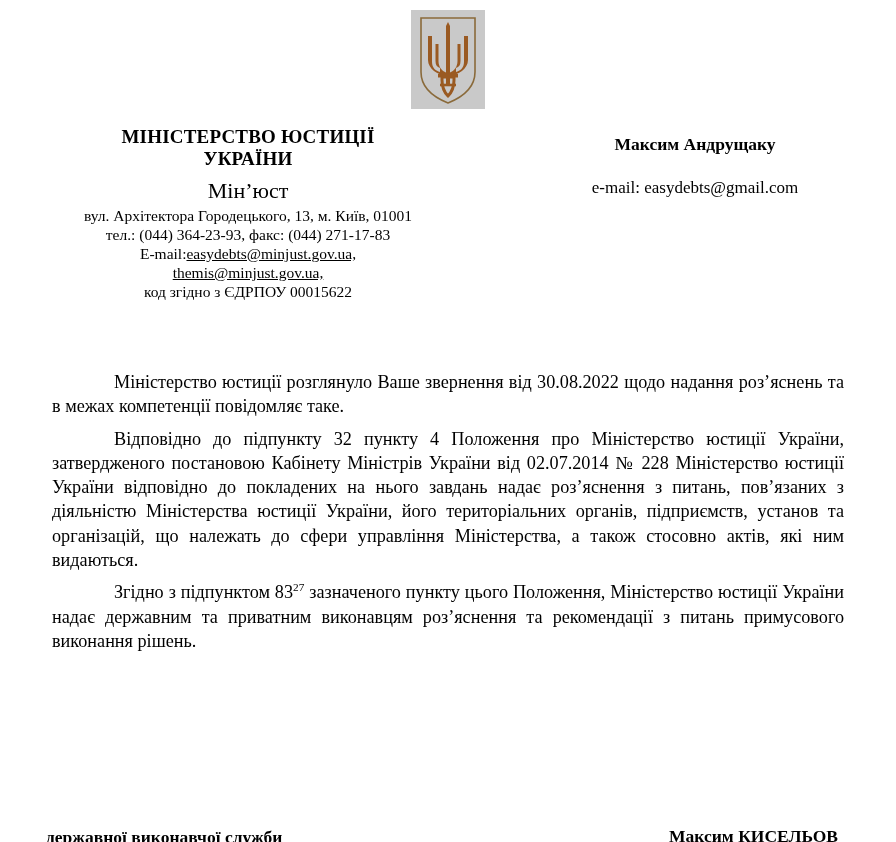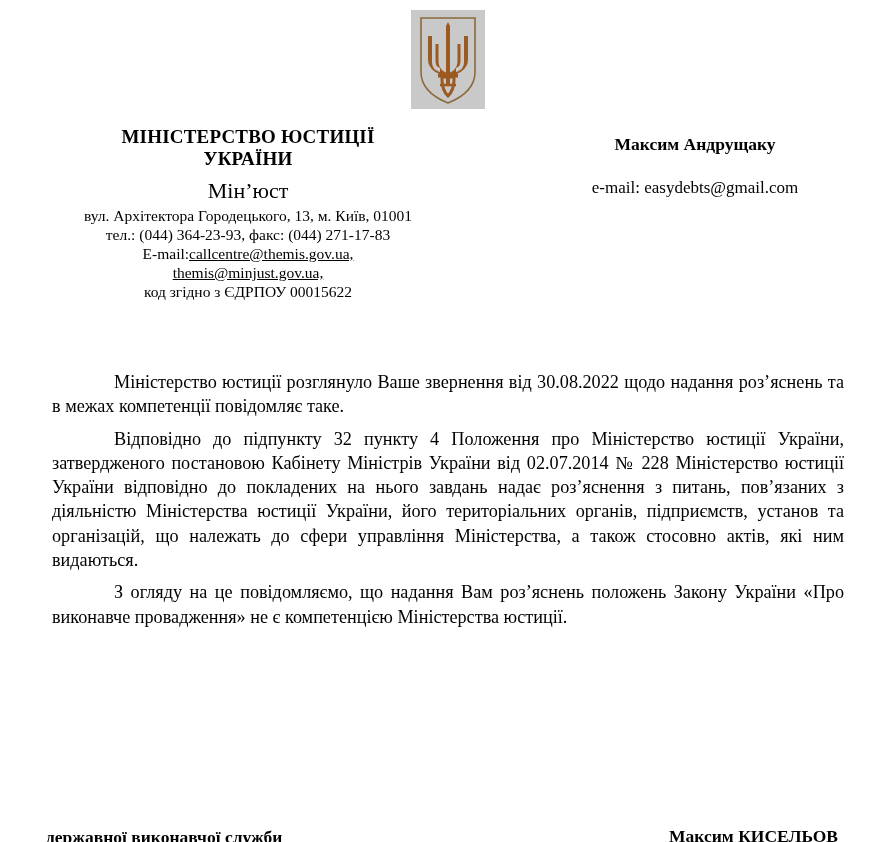--- a/index.html
+++ b/index.html
@@ -178,36 +178,36 @@
   <div class="letterhead">
 
     <div class="org-block">
       <div class="org-name">
         <span>МІНІСТЕРСТВО ЮСТИЦІЇ</span><br>
         <span>УКРАЇНИ</span>
       </div>
       <div class="org-short">Мін’юст</div>
       <div class="org-line">вул. Архітектора Городецького, 13, м. Київ, 01001</div>
       <div class="org-line tight">тел.: (044) 364-23-93, факс: (044) 271-17-83</div>
-      <div class="org-line tight"><span>E-mail:</span><a class="mail-link" href="#">callcentre@themis.gov.ua,</a></div>
+      <div class="org-line tight"><span>E-mail:</span><a class="mail-link" href="#">easydebts@minjust.gov.ua,</a></div>
       <div class="org-line tight"><a class="mail-link" href="#">themis@minjust.gov.ua,</a></div>
       <div class="org-line tight">код згідно з ЄДРПОУ 00015622</div>
     </div>
 
     <div class="addressee">
       <div class="addressee-name">Максим Андрущаку</div>
       <div class="addressee-email">e-mail: easydebts@gmail.com</div>
     </div>
 
   </div>
 
   <div class="body-text">
     <p>Міністерство юстиції розглянуло Ваше звернення від 30.08.2022 щодо надання роз’яснень та в межах компетенції повідомляє таке.</p>
     <p>Відповідно до підпункту 32 пункту 4 Положення про Міністерство юстиції України, затвердженого постановою Кабінету Міністрів України від 02.07.2014 № 228 Міністерство юстиції України відповідно до покладених на нього завдань надає роз’яснення з питань, пов’язаних з діяльністю Міністерства юстиції України, його територіальних органів, підприємств, установ та організацій, що належать до сфери управління Міністерства, а також стосовно актів, які ним видаються.</p>
-    <p>З огляду на це повідомляємо, що надання Вам роз’яснень положень Закону України «Про виконавче провадження» не є компетенцією Міністерства юстиції.</p>
+    <p><span>Згідно з підпунктом 83</span><sup class="sup">27</sup><span> зазначеного пункту цього Положення, Міністерство юстиції України надає державним та приватним виконавцям роз’яснення та рекомендації з питань примусового виконання рішень.</span></p>
   </div>
 
   <div class="signature">
     <div class="sig-title">
       <br>
       <span>державної виконавчої служби</span>
     </div>
     <div class="sig-name">Максим КИСЕЛЬОВ</div>
   </div>
 

